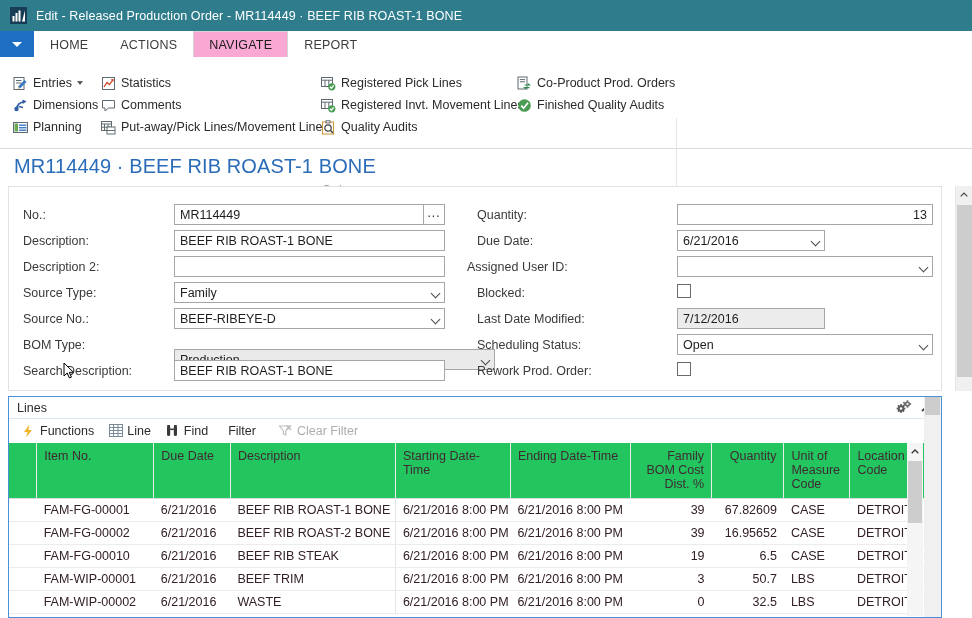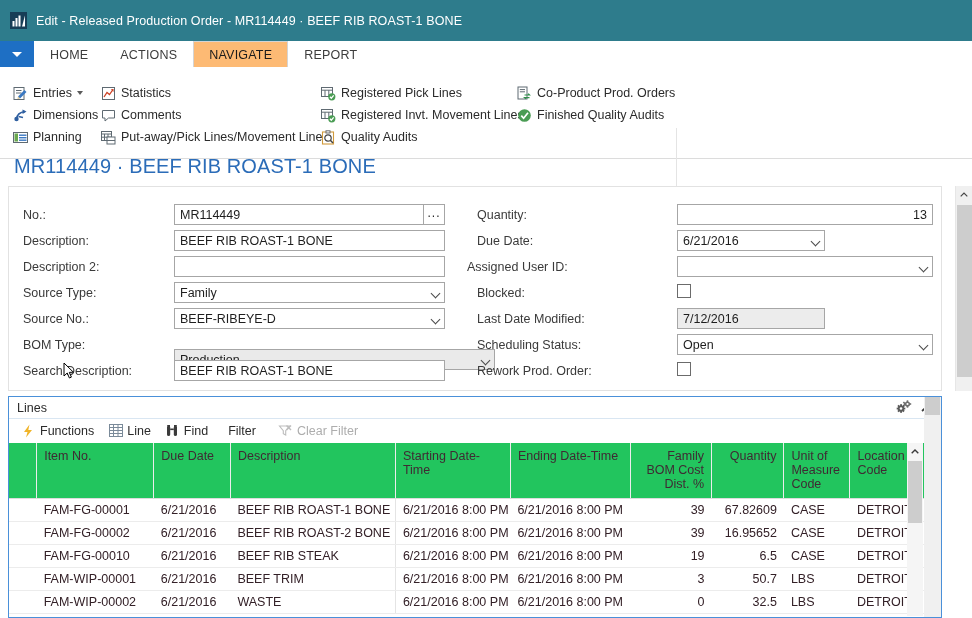--- a/index.html
+++ b/index.html
@@ -8,21 +8,21 @@
     width: 972px; height: 618px;
     overflow: hidden;
     font-family: "Liberation Sans", sans-serif;
     background: #ffffff;
     color: #2b2b2b;
   }
   #app { position: relative; width: 972px; height: 618px; overflow: hidden; }
 
   
   .titlebar {
-    height: 41px; background: #2e7c8c; color: #ffffff;
+    height: 31px; background: #2e7c8c; color: #ffffff;
     display: flex; align-items: center; padding: 0 8px;
     font-size: 12.5px;
   }
   .titlebar .appicon {
     width: 17px; height: 17px; margin-right: 9px; margin-left: 2px;
     background: #173e56; display: inline-flex; align-items: flex-end;
     justify-content: center; padding-bottom: 2px; flex: 0 0 auto;
   }
   .titlebar .appicon svg { display: block; }
   .titlebar .ttl { white-space: nowrap; letter-spacing: .1px; }
@@ -39,21 +39,21 @@
   .filetab .caret {
     width: 0; height: 0; border-left: 5px solid transparent;
     border-right: 5px solid transparent; border-top: 5px solid #ffffff;
   }
   .tab {
     padding: 0 15px; display: flex; align-items: center; font-size: 12.5px;
     color: #3c3c3c; cursor: pointer; border: 1px solid transparent;
     border-bottom: none; letter-spacing: .2px;
   }
   .tab.active {
-    background: #fdba74; border-color: #d4d4d4; color: #1b1b1b;
+    background: #f9a8d4; border-color: #d4d4d4; color: #1b1b1b;
   }
 
   
   .ribbon {
     height: 91px; background: #ffffff; border-bottom: 1px solid #dcdcdc;
     position: relative;
   }
   .rgroup { position: absolute; top: 14px; }
   .ritem {
     display: flex; align-items: center; height: 22px;

